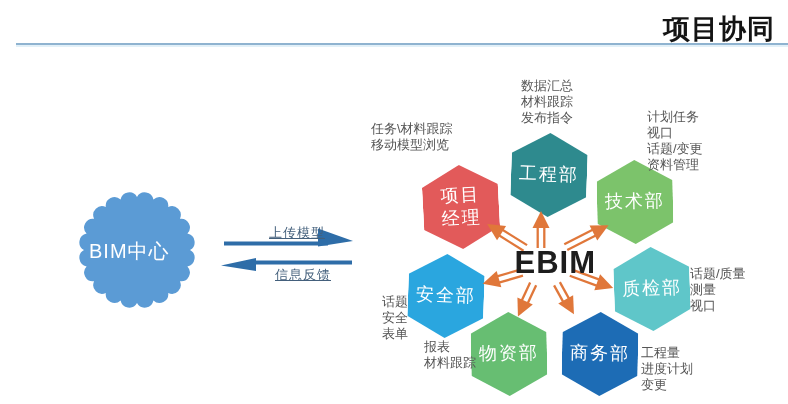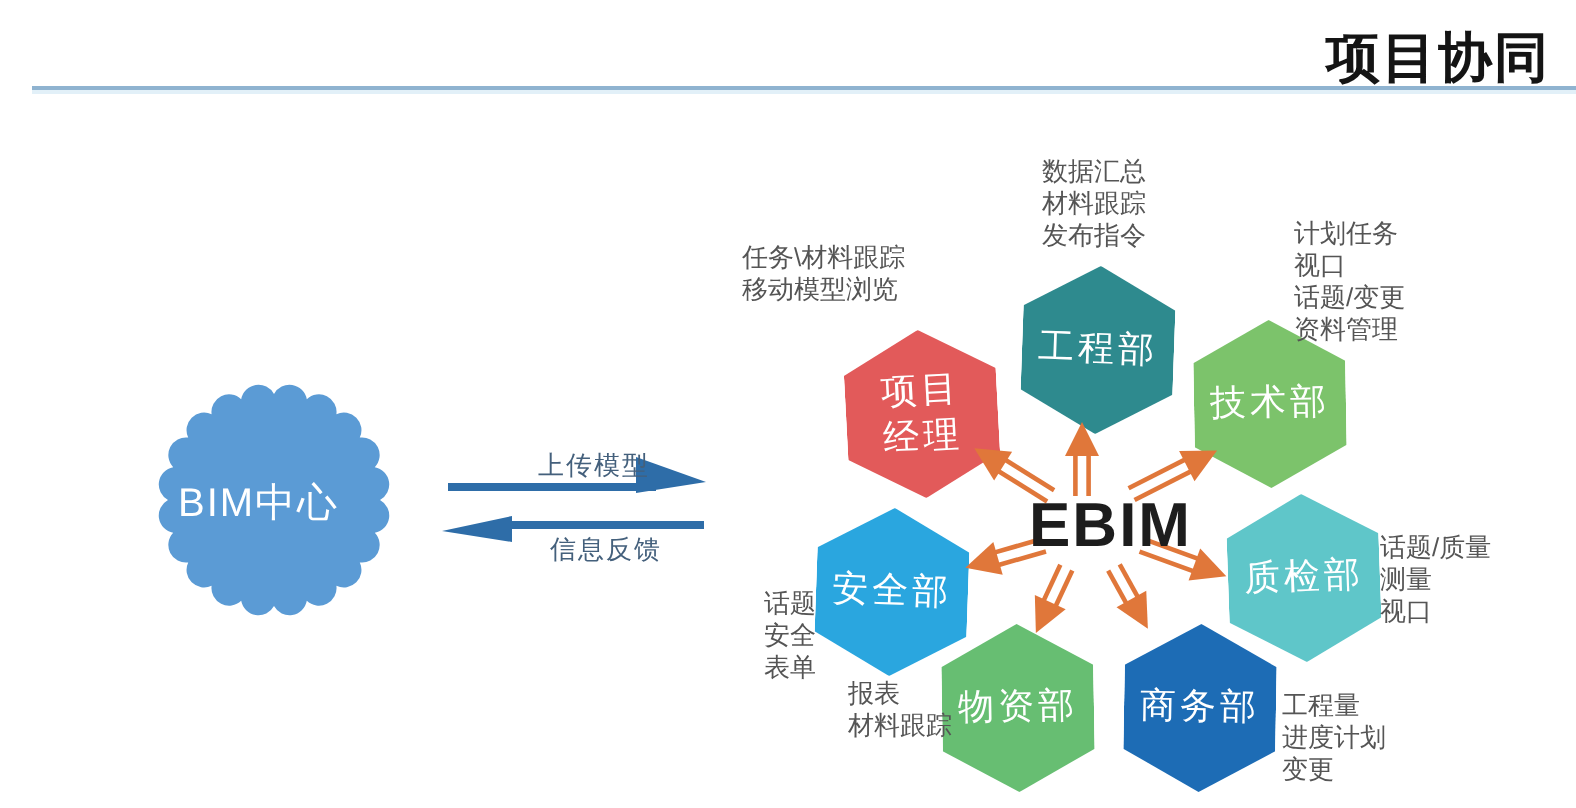--- a/index.html
+++ b/index.html
@@ -18,21 +18,21 @@
   }
 
   .diagram-svg { position:absolute; left:0; top:0; z-index:2; pointer-events:none; }
 
   .bim-label {
     position:absolute; left:89px; top:238px; width:120px; 
     color:#ffffff; font-size:20px; letter-spacing:1px; z-index:3;
   }
 
   .flow-label {
-    position:absolute; font-size:13px; color:#44607c; letter-spacing:1px; z-index:3;
+    position:absolute; font-size:13px; color:#44607c; letter-spacing:1px; z-index:3;text-decoration:underline;
   }
   .flow-label.upload  { left:252px; top:224px; width:90px; text-align:center; }
   .flow-label.feedback{ left:258px; top:266px; width:90px; text-align:center; }
 
   .hub-label {
     position:absolute; left:496px; top:245px; width:100px; text-align:right;
     font-size:31px; font-weight:bold; color:#1d1d1d; letter-spacing:1px; z-index:3;
   }
 
   .hex {

